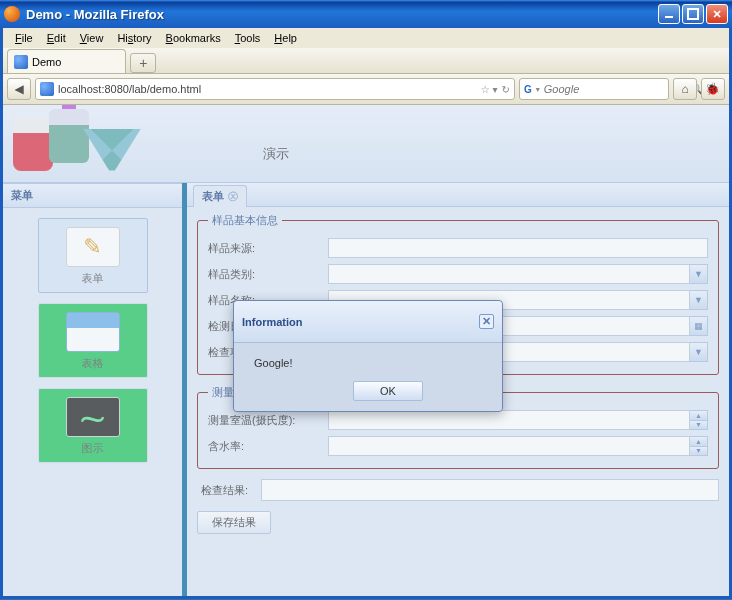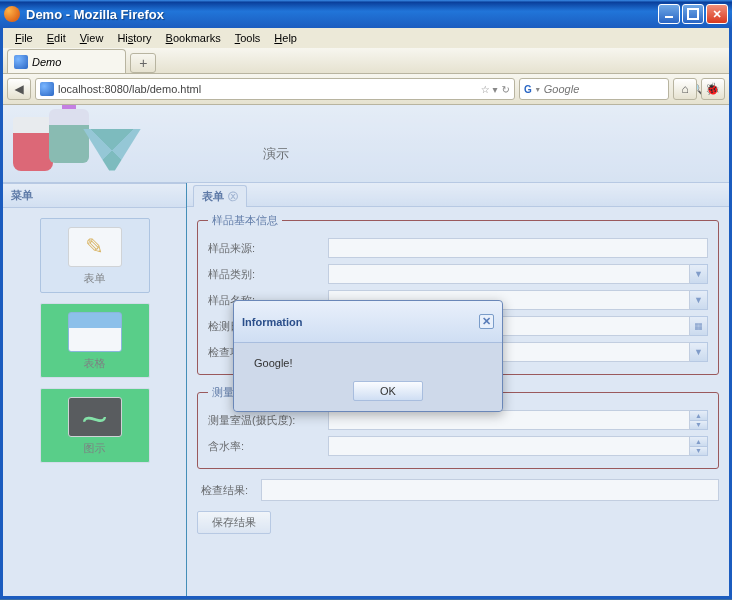--- a/index.html
+++ b/index.html
@@ -16,21 +16,21 @@
   .winbtn.min::before { content:""; width:8px; height:2px; background:#fff; margin-top:6px;}
   .winbtn.max::before { content:""; width:8px; height:8px; border:2px solid #fff; }
   .winbtn.close::before { content:"✕"; font-size:11px; }
 
   
   .chrome { background: #ece9d8; border-left: 3px solid #1b5cbf; border-right: 3px solid #1b5cbf; }
   .menubar { display: flex; gap: 2px; padding: 2px 6px; font-size: 11px; color: #000; }
   .menubar span { padding: 2px 6px; }
   .menubar span u { text-decoration: underline; }
   .tabstrip { display:flex; align-items:flex-end; background: linear-gradient(to bottom,#f7f6ef,#e6e2d0); border-bottom:1px solid #b8b4a0; height:26px; padding-left:4px;}
-  .browsertab { display:flex; align-items:center; gap:4px; background:#f7f6ef; border:1px solid #b8b4a0; border-bottom:none; border-radius:4px 4px 0 0; height:24px; padding:0 64px 0 6px; font-size:11px; margin-top:2px;font-style:italic;}
+  .browsertab { display:flex; align-items:center; gap:4px; background:#f7f6ef; border:1px solid #b8b4a0; border-bottom:none; border-radius:4px 4px 0 0; height:24px; padding:0 64px 0 6px; font-size:11px; margin-top:2px;}
   .browsertab::before{content:""; width:14px; height:14px; background: radial-gradient(circle at 30% 30%, #7ab6ff,#2a66c4); border-radius:2px;}
   .newtab { width:26px; height:20px; margin-left:4px; margin-top:4px; border:1px solid #b8b4a0; background:linear-gradient(to bottom,#f7f6ef,#e6e2d0); border-radius:3px; display:flex; align-items:center; justify-content:center; color:#666; font-size:14px;}
 
   .navbar { display:flex; align-items:center; gap:4px; padding:4px; background: linear-gradient(to bottom,#f7f6ef,#e6e2d0); border-bottom:1px solid #b8b4a0;}
   .navbtn { width:24px; height:22px; border:1px solid #b8b4a0; border-radius:3px; background:linear-gradient(to bottom,#fff,#e6e2d0); display:flex; align-items:center; justify-content:center; color:#555; font-size:12px;}
   .urlwrap { flex:1; display:flex; align-items:center; height:22px; background:#fff; border:1px solid #b8b4a0; border-radius:3px; padding:0 4px; gap:4px;}
   .urlwrap .favicon { width:14px; height:14px; background: radial-gradient(circle at 30% 30%, #7ab6ff,#2a66c4); border-radius:2px;}
   .urlwrap input { border:none; outline:none; flex:1; font-size:11px; color:#444; background:transparent;}
   .urlright { display:flex; gap:2px; align-items:center; color:#888; font-size:10px;}
   .searchwrap { width:150px; display:flex; align-items:center; height:22px; background:#fff; border:1px solid #b8b4a0; border-radius:3px; padding:0 4px; gap:4px;}
@@ -42,21 +42,21 @@
   
   .page-header { height:78px; background:linear-gradient(to bottom,#e9f0fb,#d5e2f4); border-bottom:1px solid #a8bdde; display:flex; align-items:center; padding-left:10px; gap:6px; position:relative;}
   .page-header .lab { display:flex; align-items:flex-end; gap:-6px;}
   .flask1{width:40px;height:54px;background:linear-gradient(to bottom,#eee 30%,#d34 30%);border-radius:4px 4px 8px 8px;}
   .flask2{width:40px;height:54px;background:linear-gradient(to bottom,#dde 30%,#6a9 30%);border-radius:6px;margin-left:-4px;position:relative;top:-8px}
   .flask2::before{content:"";position:absolute;top:-6px;left:13px;width:14px;height:6px;background:#b5d;border-radius:3px 3px 0 0}
   .funnel{width:58px;height:42px;background:conic-gradient(from 45deg,#7bc 0 25%,#5aa 0 50%,#7bc 0 75%,#5aa 0);clip-path:polygon(0 0,100% 0,55% 100%,45% 100%);margin-left:-6px;align-self:flex-end}
   .page-title { position:absolute; left:260px; top:40px; font-size:13px; color:#333;}
 
   .page-body { display:flex; height: calc(100% - 78px);}
-  .sidebar { width:184px; background:#dfe8f6; border-right:1px solid #0369a1; }
+  .sidebar { width:184px; background:#dfe8f6; border-right:5px solid #0369a1; }
   .panel-head { background:linear-gradient(to bottom,#e9f0fb,#cfdef3); border:1px solid #a8bdde; border-left:none; border-right:none; color:#2a4e8a; font-weight:bold; padding:4px 8px; font-size:11px;}
   .dataview { padding:10px 20px; display:flex; flex-direction:column; gap:10px; align-items:center;}
   .dv-item { width:110px; border:1px solid #d0d9e8; background:#22c55e; border-radius:2px; text-align:center; padding:4px 0 6px; }
   .dv-item.sel { background: #d6e4f6; border-color:#9ab6dc;}
   .dv-thumb { width:54px; height:40px; margin:4px auto 4px; background:#f4f4f4; border:1px solid #ccc; border-radius:3px; display:flex; align-items:center; justify-content:center; font-size:18px;}
   .dv-thumb.form{background:linear-gradient(to bottom,#fff 60%,#fff);}
   .dv-thumb.form::before{content:"✎"; color:#d9a12b; font-size:22px;}
   .dv-thumb.grid{background:linear-gradient(to bottom,#6bb1e8 40%,#fff 40%); border-color:#68a2d4;}
   .dv-thumb.chart{background:#222;}
   .dv-thumb.chart::before{content:"⁓"; color:#5fe08a; font-size:26px; font-weight:bold;}

